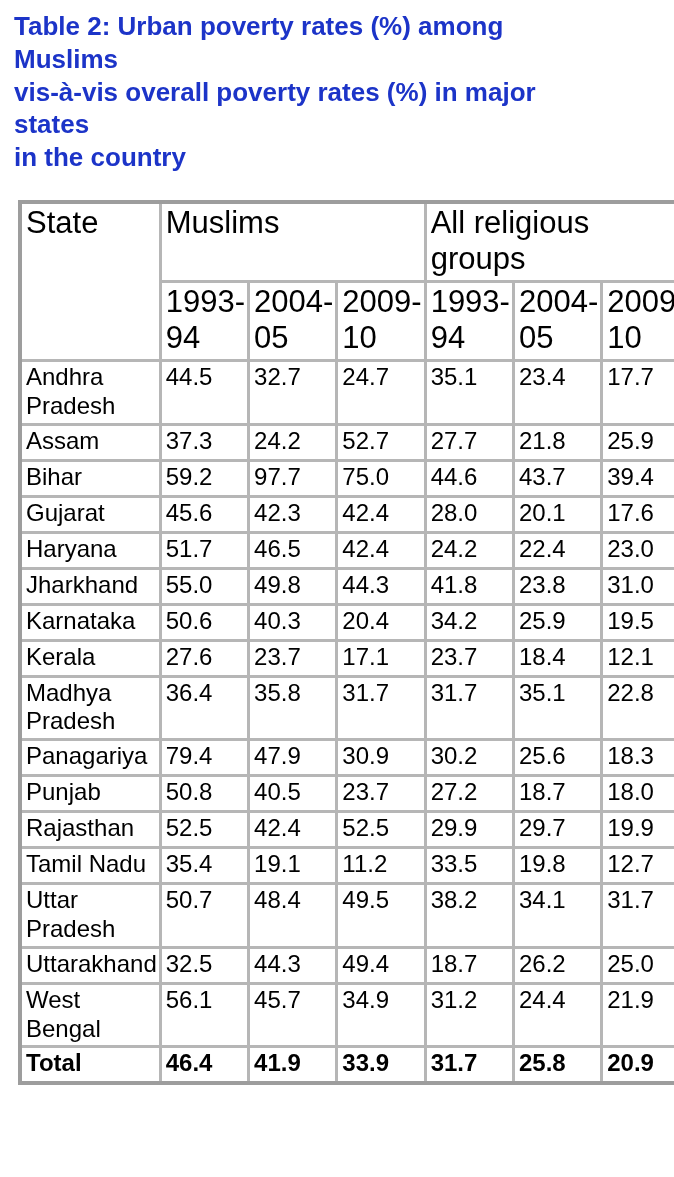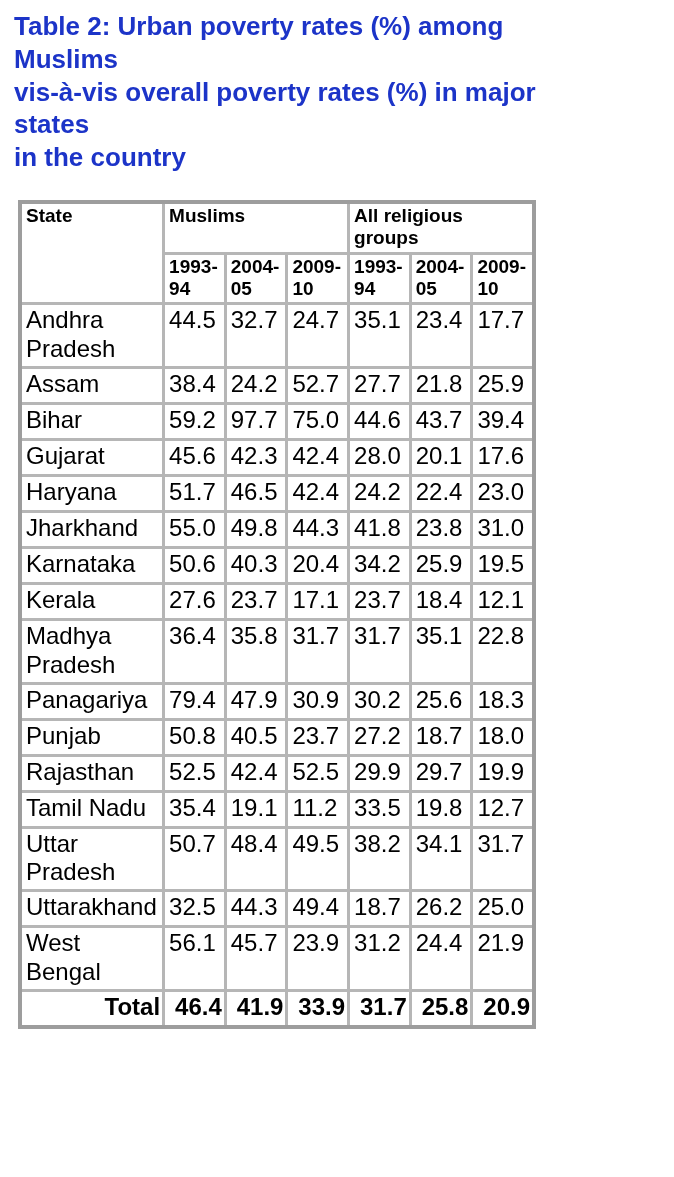--- a/index.html
+++ b/index.html
@@ -31,35 +31,34 @@
     background: #ffffff;
   }
   table.data th, table.data td {
     border: 3px solid #b6b6b6;
     vertical-align: top;
     text-align: left;
     padding: 1px 2px 2px 4px;
     overflow: hidden;
   }
   table.data th {
-    font-size: 19px;
-    font-weight: bold;
+    font-size: 31px;
+    font-weight: normal;
     line-height: 1.18;
   }
   table.data td {
     font-size: 24px;
     font-weight: normal;
     line-height: 1.2;
   }
   table.data td.min-h {
     height: 30px;
   }
   table.data tr.total td {
     font-weight: bold;
-    text-align: right;
   }
   .note {
     font-style: italic;
     font-size: 25px;
     line-height: 1.16;
     white-space: pre-line;
     margin: 42px 0 6px 2px;
   }
 </style>
 </head>
@@ -101,21 +100,21 @@
           <td class="min-h">Andhra Pradesh</td>
           <td class="min-h">44.5</td>
           <td class="min-h">32.7</td>
           <td class="min-h">24.7</td>
           <td class="min-h">35.1</td>
           <td class="min-h">23.4</td>
           <td class="min-h">17.7</td>
         </tr>
         <tr>
           <td class="min-h">Assam</td>
-          <td class="min-h">38.4</td>
+          <td class="min-h">37.3</td>
           <td class="min-h">24.2</td>
           <td class="min-h">52.7</td>
           <td class="min-h">27.7</td>
           <td class="min-h">21.8</td>
           <td class="min-h">25.9</td>
         </tr>
         <tr>
           <td class="min-h">Bihar</td>
           <td class="min-h">59.2</td>
           <td class="min-h">97.7</td>
@@ -229,21 +228,21 @@
           <td class="min-h">44.3</td>
           <td class="min-h">49.4</td>
           <td class="min-h">18.7</td>
           <td class="min-h">26.2</td>
           <td class="min-h">25.0</td>
         </tr>
         <tr>
           <td class="min-h">West Bengal</td>
           <td class="min-h">56.1</td>
           <td class="min-h">45.7</td>
-          <td class="min-h">23.9</td>
+          <td class="min-h">34.9</td>
           <td class="min-h">31.2</td>
           <td class="min-h">24.4</td>
           <td class="min-h">21.9</td>
         </tr>
         <tr class="total">
           <td class="min-h">Total</td>
           <td class="min-h">46.4</td>
           <td class="min-h">41.9</td>
           <td class="min-h">33.9</td>
           <td class="min-h">31.7</td>

